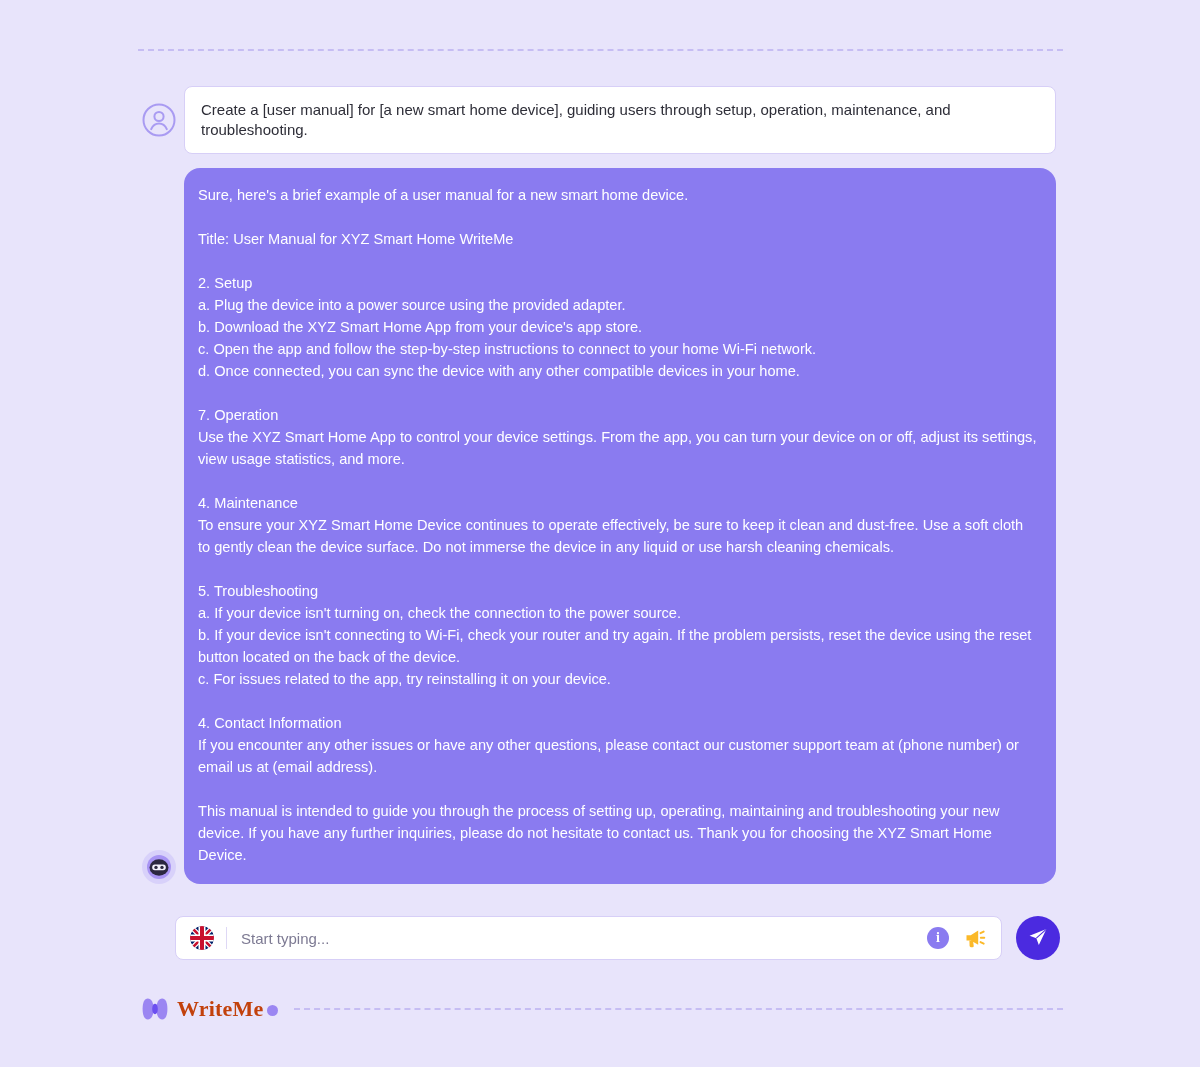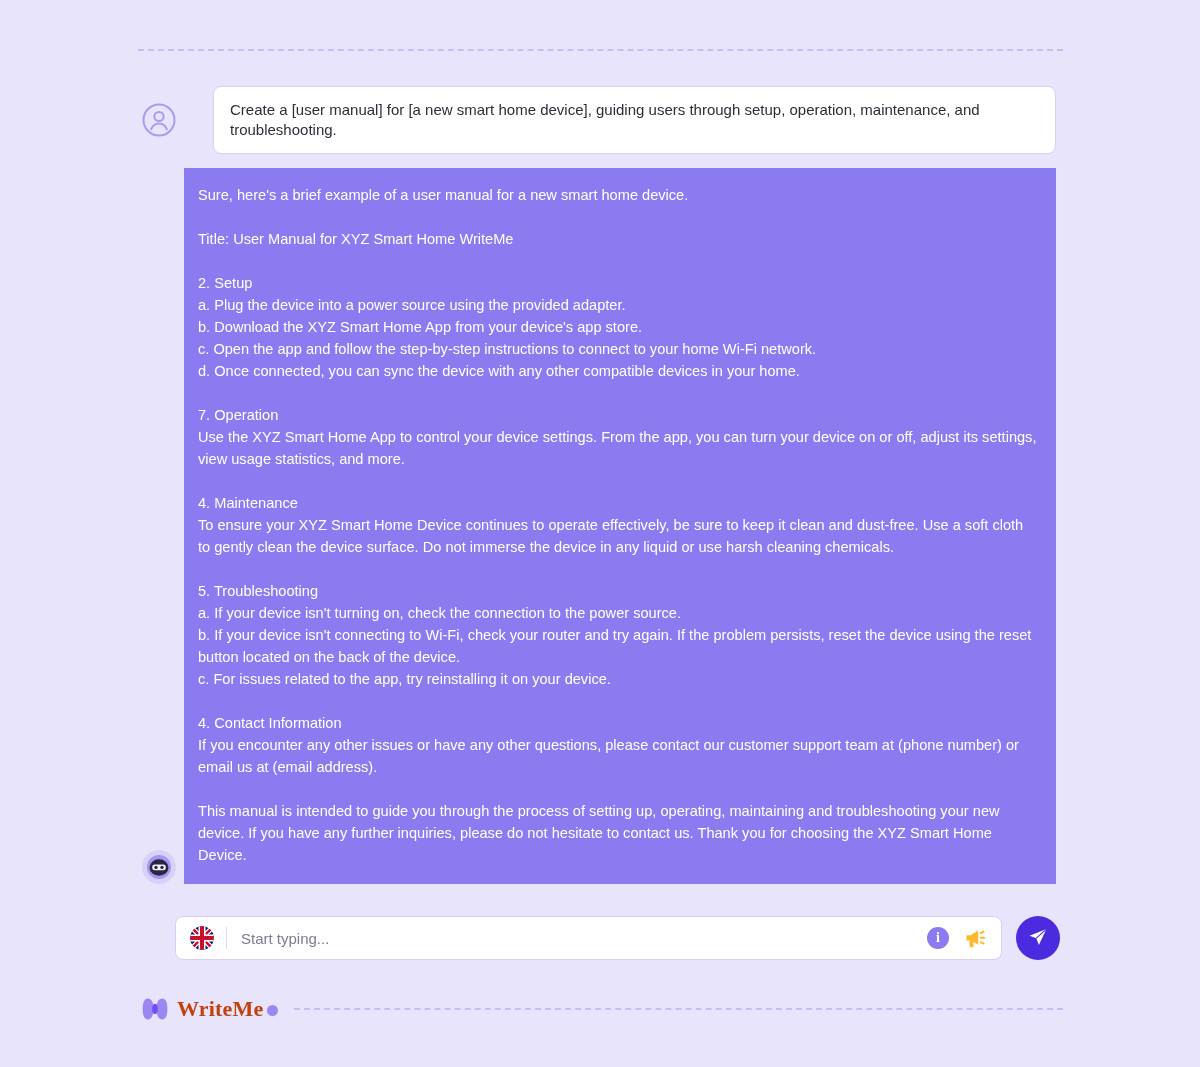--- a/index.html
+++ b/index.html
@@ -38,21 +38,21 @@
     top: 86px;
     width: 1200px;
   }
 
   .msg-row {
     display: flex;
     align-items: flex-start;
     padding-left: 142px;
     padding-right: 144px;
   }
-  .msg-row.user { align-items: center; gap: 29px; }
+  .msg-row.user { align-items: center; }
   .msg-row.bot  { align-items: flex-end; }
 
   .avatar {
     width: 34px;
     height: 34px;
     border-radius: 50%;
     flex: 0 0 34px;
     margin-right: 8px;
     display: flex;
     align-items: center;
@@ -71,21 +71,21 @@
     padding: 13px 16px;
     font-size: 15px;
     line-height: 20px;
     color: #2e2e38;
     box-sizing: border-box;
   }
 
   .bot-bubble {
     flex: 1;
     background: #8a7bf0;
-    border-radius: 0;
+    border-radius: 16px;
     padding: 16px 18px 18px 14px;
     color: #ffffff;
     font-size: 14.6px;
     line-height: 22px;
     box-sizing: border-box;
   }
   .bot-bubble p {
     margin: 0 0 22px 0;
     white-space: pre-line;
   }

